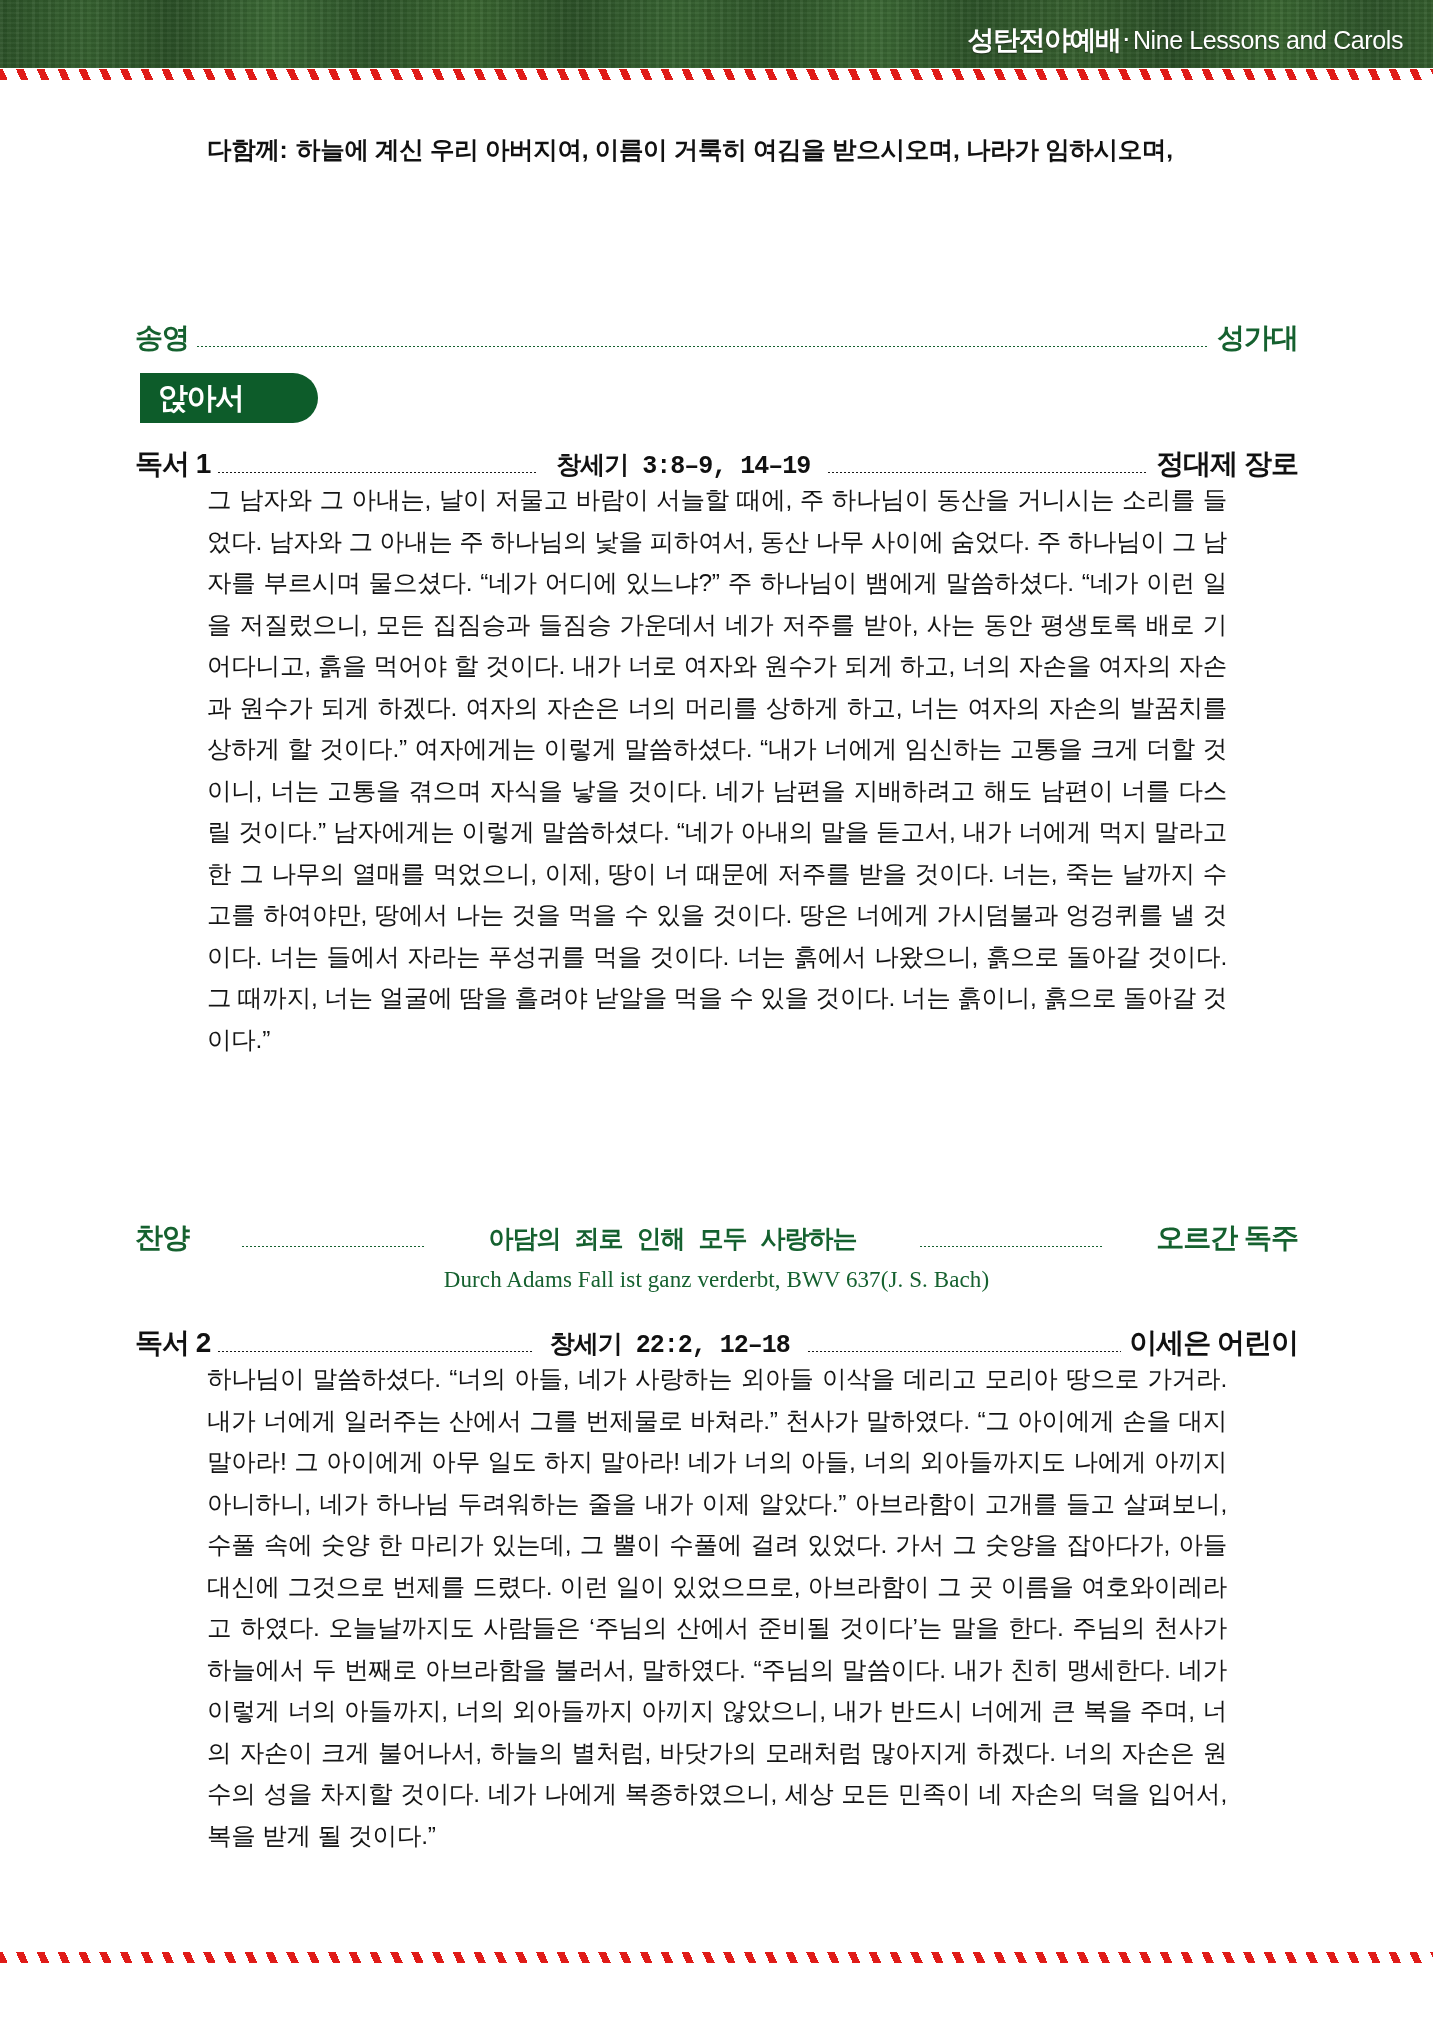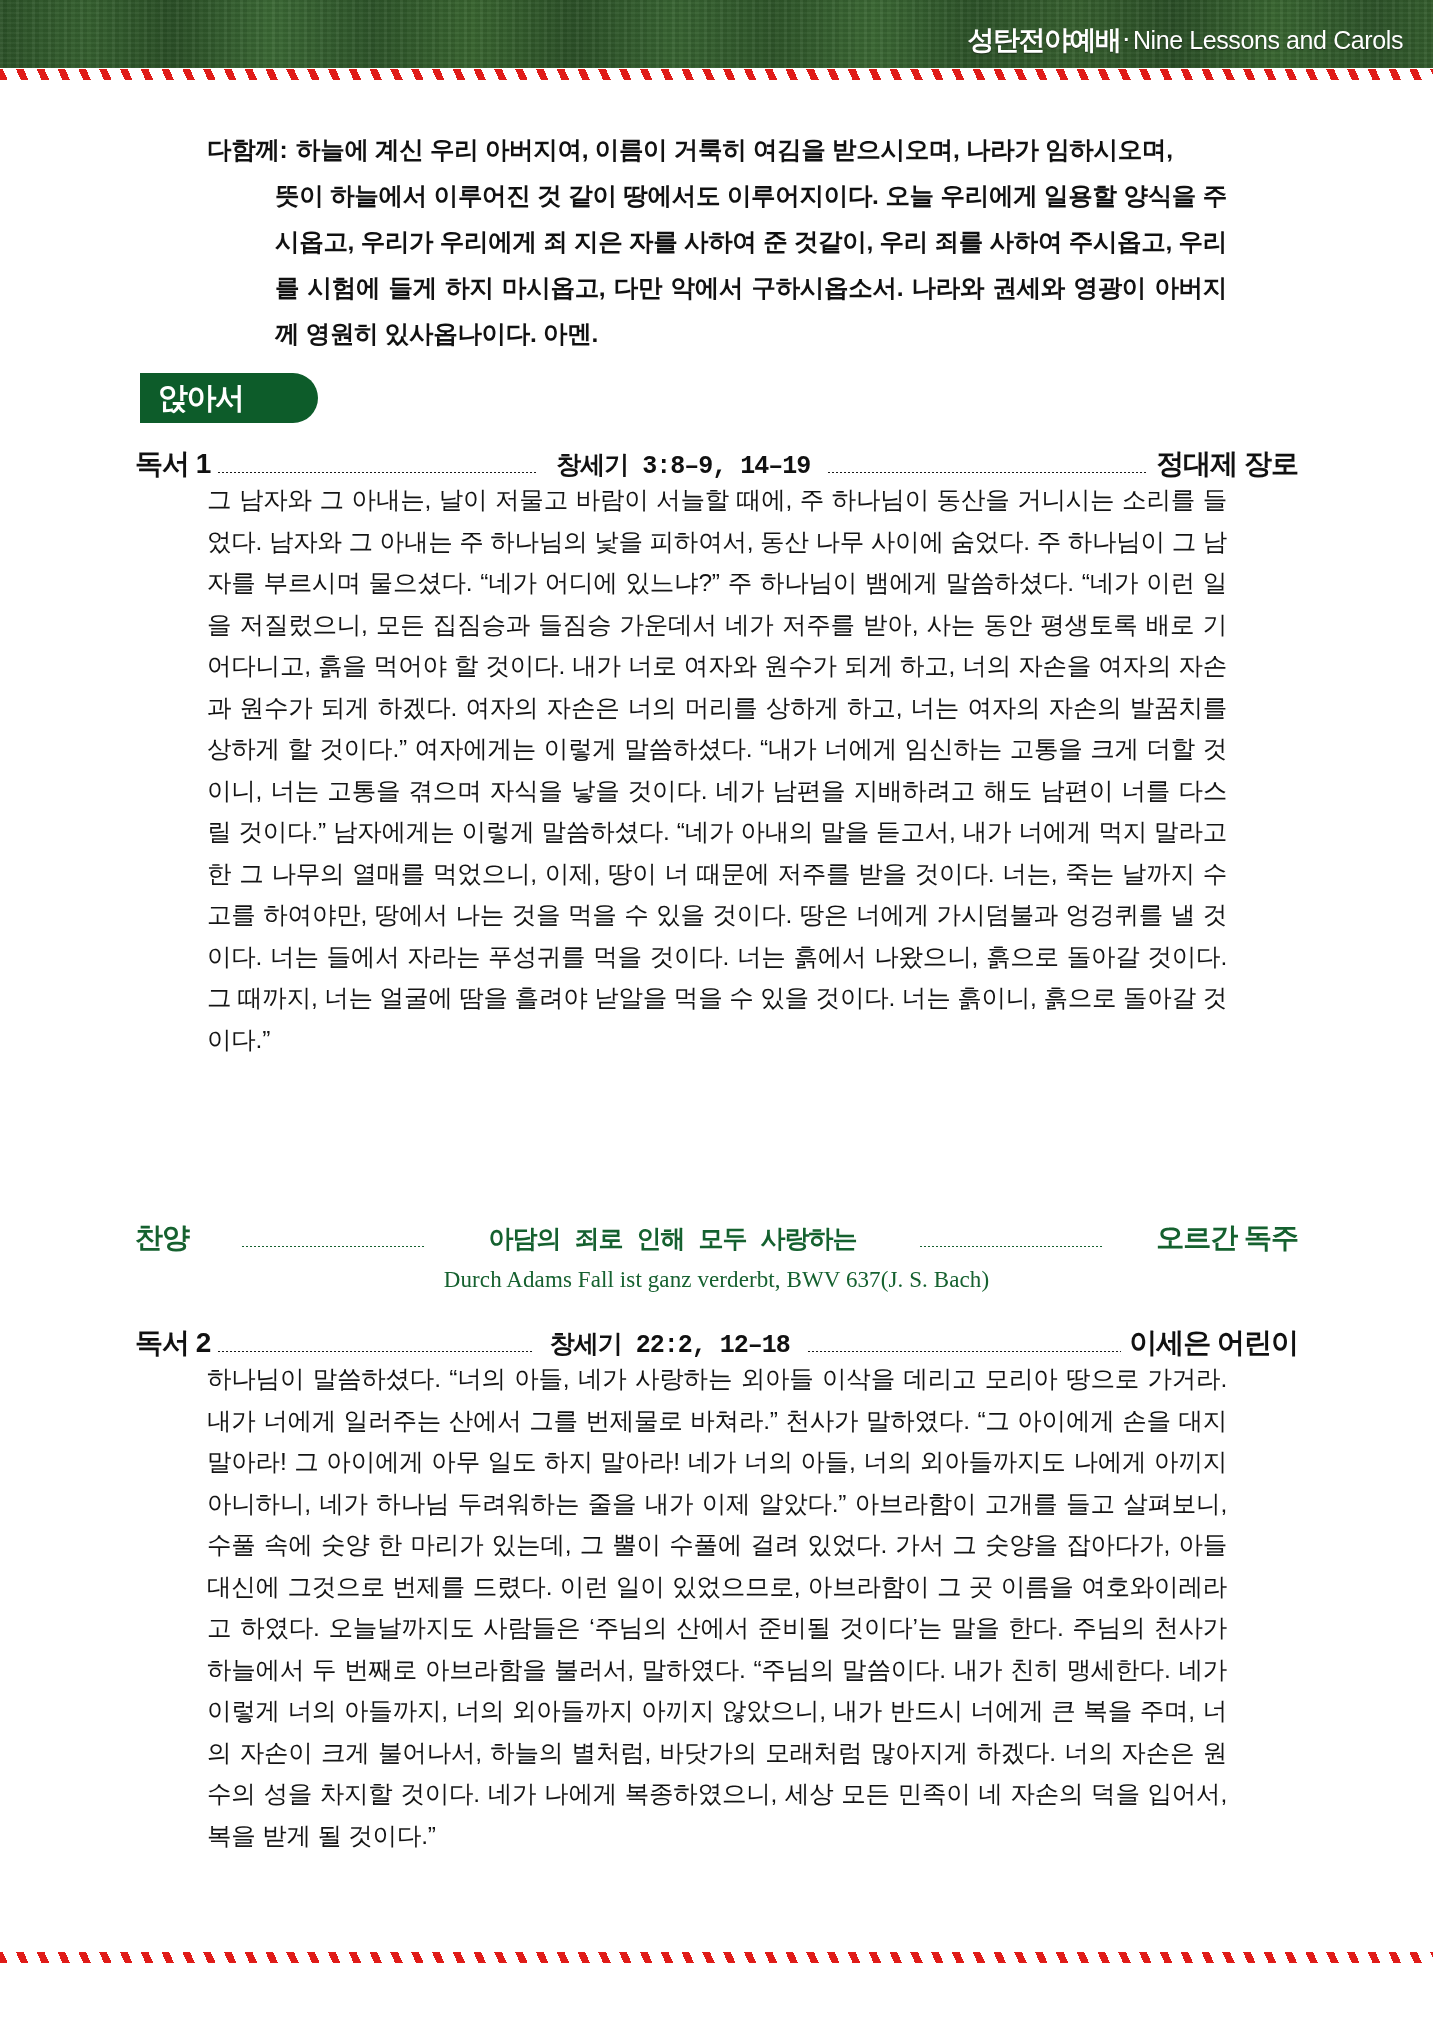--- a/index.html
+++ b/index.html
@@ -214,23 +214,27 @@
   <div class="header-title">
     <span class="ko">성탄전야예배</span><span class="sep">·</span><span class="en">Nine Lessons and Carols</span>
   </div>
 </div>
 <div class="candy-rule candy-top"></div>
 
 <div class="page">
 
   <div class="prayer">
     <span class="lead">다함께:</span><span> 하늘에 계신 우리 아버지여, 이름이 거룩히 여김을 받으시오며, 나라가 임하시오며,</span>
-    <span class="indent">뜻이 하늘에서 이루어진 것 같이 땅에서도 이루어지이다. 오늘 우리에게 일용할 양식을 주시옵고, 우리가 우리에게 죄 지은 자를 사하여 준 것같이, 우리 죄를 사하여 주시옵고, 우리를 시험에 들게 하지 마시옵고, 다만 악에서 구하시옵소서. 나라와 권세와 영광이 아버지께 영원히 있사옵나이다. 아멘.</span>
-  </div>
-
+  </div>
+
+  <div class="row green" style="top:240px;">
+    <span class="label">송영</span>
+    <span class="dots"></span>
+    <span class="person">성가대</span>
+  </div>
 
   <div class="posture-pill" style="top:294px;">
     <span>앉아서</span>
   </div>
 
   <div class="row black" style="top:366px;">
     <span class="label">독서 1</span>
     <span class="dots"></span>
     <span class="mid">창세기 3:8–9, 14–19</span>
     <span class="dots"></span>

